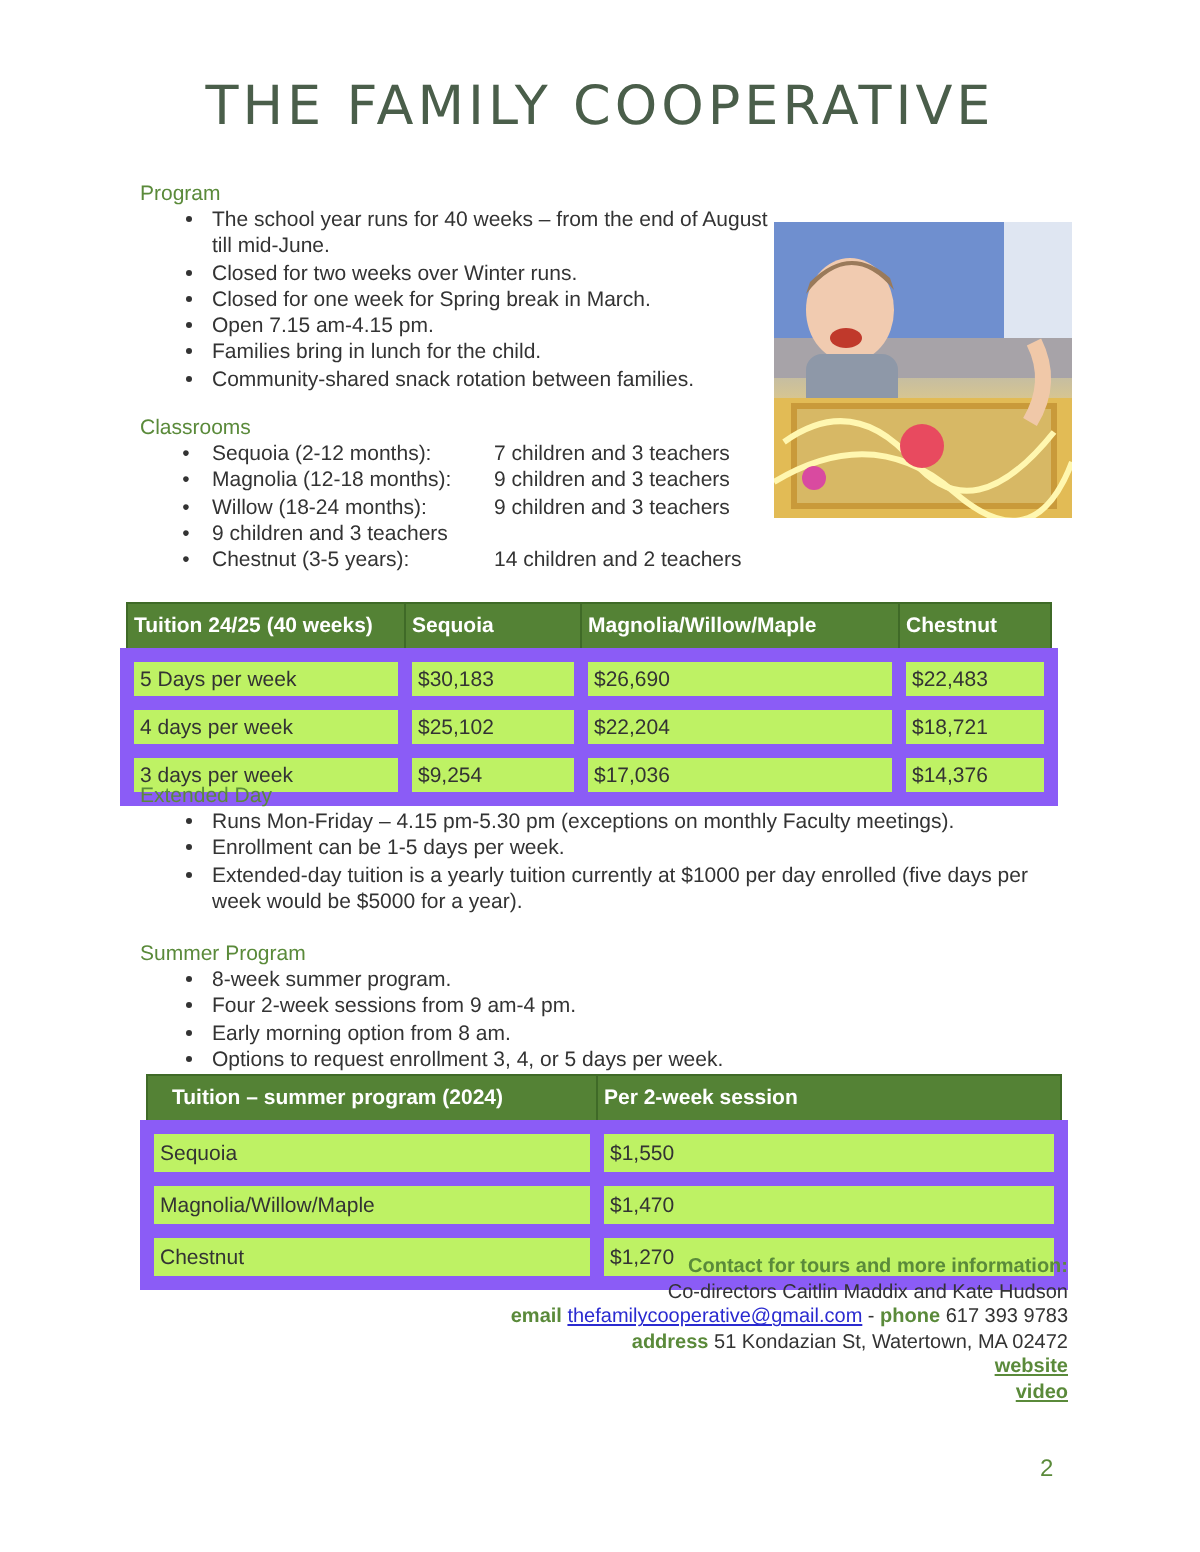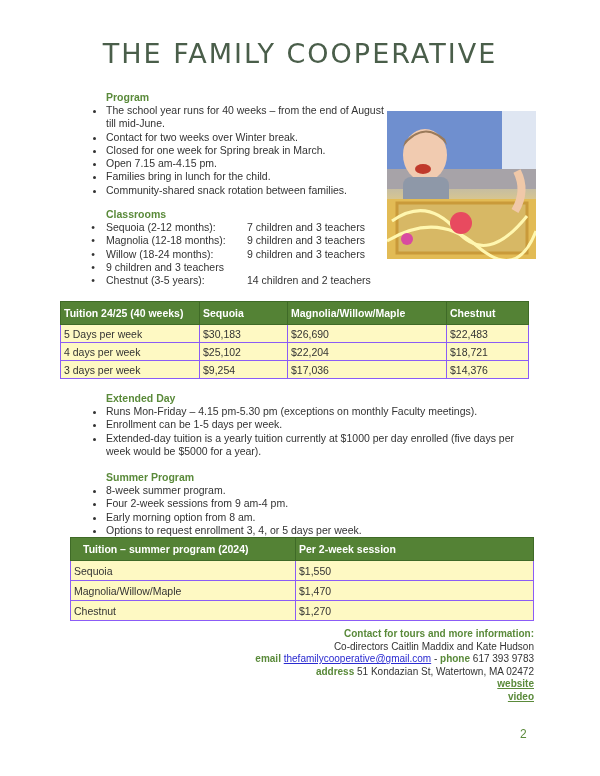--- a/index.html
+++ b/index.html
@@ -1,51 +1,51 @@
 <!DOCTYPE html>
 <html><head>
 <meta charset="utf-8">
 <style>
   html, body { margin: 0; padding: 0; background: #ffffff; }
   body { width: 600px; height: 776px; position: relative; overflow: hidden;
          font-family: "Liberation Sans", sans-serif; color: #333; }
   .title { position: absolute; left: 0; right: 0; top: 38px; text-align: center;
            font-family: "DejaVu Sans", sans-serif; font-size: 27px; letter-spacing: 2px;
            color: #4a5e4a; font-weight: normal; }
-  .sec-h { position: absolute; left: 70px; font-size: 10.5px; font-weight: bold; color: #5a8a3a; margin-left: 36px; }
+  .sec-h { position: absolute; left: 70px; font-size: 10.5px; font-weight: normal; color: #5a8a3a; }
   ul.bullets { position: absolute; left: 70px; margin: 0; padding: 0 0 0 36px; font-size: 10.5px;
                line-height: 13.3px; color: #333; }
   ul.bullets li { margin: 0; padding-left: 0; }
   .class-list { position: absolute; left: 70px; top: 221px; font-size: 10.5px; line-height: 13.3px; }
   .class-row { display: flex; }
   .class-row .bul { width: 36px; text-align: center; padding-left: 10px; box-sizing: border-box; }
   .class-row .name { width: 141px; }
   .photo { position: absolute; left: 387px; top: 111px; width: 149px; height: 148px; overflow: hidden;
            background: linear-gradient(180deg, #6b8fd0 0%, #9aa8c8 35%, #d8c690 60%, #e8c96a 80%, #c9a24a 100%); }
   table.tuition { position: absolute; border-collapse: collapse; font-size: 10.5px; }
   table.tuition th { background: #548235; color: #fff; font-weight: bold; text-align: left;
                      padding: 0 3px; height: 22px; border: 1px solid #3f6a27; }
-  table.tuition td { background: #fef9c3; color: #333; padding: 0 3px; height: 17px;
-                     border: 1px solid #8b5cf6; }
+  table.tuition td { background: #bef264; color: #333; padding: 0 3px; height: 17px;
+                     border: 7px solid #8b5cf6; }
   .contact { position: absolute; right: 66px; top: 628px; text-align: right; font-size: 10px;
              line-height: 12.6px; color: #333; }
   .green-b { color: #5a8a3a; font-weight: bold; }
   .link { color: #2a2ad0; text-decoration: underline; }
   .link-g { color: #5a8a3a; font-weight: bold; text-decoration: underline; }
   .page-num { position: absolute; left: 520px; top: 727px; font-size: 12px; color: #5a8a3a; }
 </style>
 </head>
 <body>
 
 <div class="title">THE FAMILY COOPERATIVE</div>
 
 <div class="sec-h" style="top:91px;">Program</div>
 <ul class="bullets" style="top:104px; width:280px;">
   <li>The school year runs for 40 weeks – from the end of August till mid-June.</li>
-  <li>Contact for two weeks over Winter break.</li>
+  <li>Closed for two weeks over Winter runs.</li>
   <li>Closed for one week for Spring break in March.</li>
   <li>Open 7.15 am-4.15 pm.</li>
   <li>Families bring in lunch for the child.</li>
   <li>Community-shared snack rotation between families.</li>
 </ul>
 
 <div class="sec-h" style="top:208px;">Classrooms</div>
 <div class="class-list">
   <div class="class-row">
       <span class="bul">•</span>

